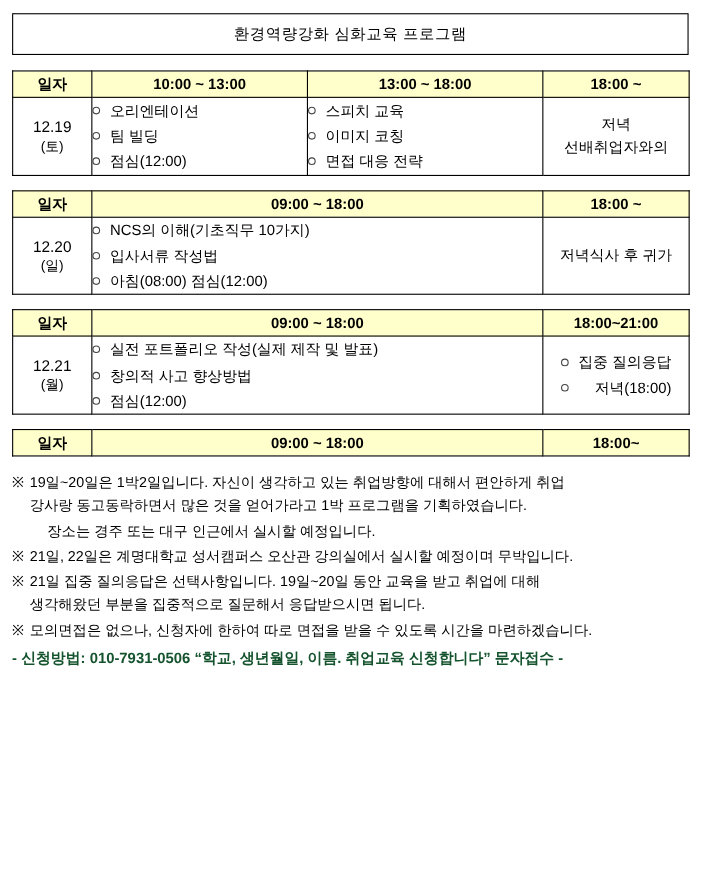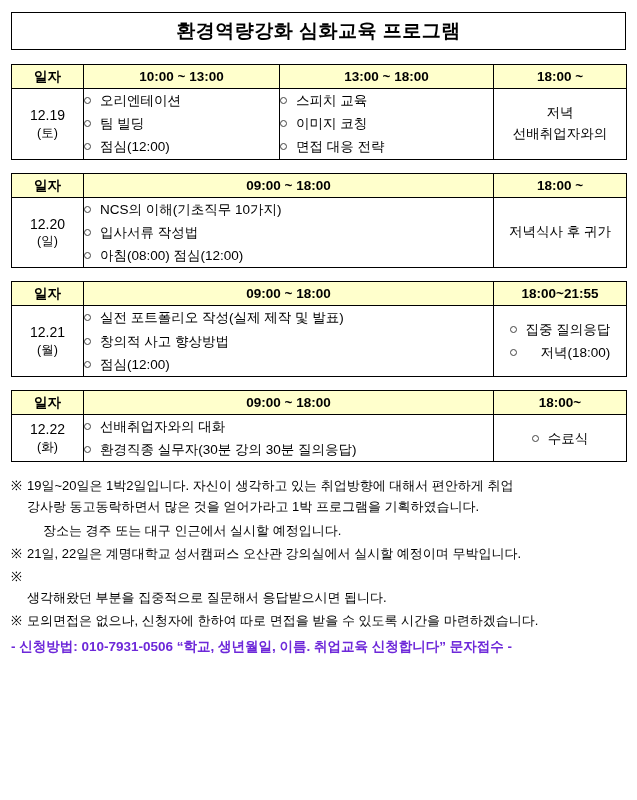--- a/index.html
+++ b/index.html
@@ -24,22 +24,22 @@
   
   .title-box {
     border: 1.5px solid #000;
     height: 36px;
     display: flex;
     align-items: center;
     justify-content: center;
     margin: 2px 0 14px 0;
   }
   .title-text {
-    font-size: 19px;
-    font-weight: bold;
+    font-size: 14px;
+    font-weight: normal;
     letter-spacing: 0.5px;
   }
   
   table.sched {
     width: 100%;
     border-collapse: collapse;
     table-layout: fixed;
     margin-bottom: 13px;
   }
   table.sched td, table.sched th {
@@ -217,21 +217,21 @@
   <table class="sched">
     <colgroup>
       <col style="width:72px">
         <col style="width:410px">
         <col style="width:133px">
     </colgroup>
     <tbody>
         <tr>
       <th class="hdr">일자</th>
       <th class="hdr">09:00 ~ 18:00</th>
-      <th class="hdr">18:00~21:55</th>
+      <th class="hdr">18:00~21:00</th>
     </tr>
     <tr>
       <td class="datecell">
         <span>12.21</span>
         <span class="dow">(월)</span>
       </td>
       <td class="bodycell">
         <ul class="items">
           <li>실전 포트폴리오 작성(실제 제작 및 발표)</li>
           <li>창의적 사고 향상방법</li>
@@ -253,37 +253,20 @@
       <col style="width:72px">
         <col style="width:410px">
         <col style="width:133px">
     </colgroup>
     <tbody>
         <tr>
       <th class="hdr">일자</th>
       <th class="hdr">09:00 ~ 18:00</th>
       <th class="hdr">18:00~</th>
     </tr>
-    <tr>
-      <td class="datecell">
-        <span>12.22</span>
-        <span class="dow">(화)</span>
-      </td>
-      <td class="bodycell">
-        <ul class="items">
-          <li>선배취업자와의 대화</li>
-          <li>환경직종 실무자(30분 강의 30분 질의응답)</li>
-        </ul>
-      </td>
-      <td class="bodycell center">
-        <ul class="items ctr">
-          <li>수료식</li>
-        </ul>
-      </td>
-    </tr>
   </tbody>
     </table>
 
   <div class="notes">
 
     <div class="note">
       <span class="mark">※</span>
       <span class="body">
         <span class="line">19일~20일은 1박2일입니다. 자신이 생각하고 있는 취업방향에 대해서 편안하게 취업</span><br>
         <span class="line">강사랑 동고동락하면서 많은 것을 얻어가라고 1박 프로그램을 기획하였습니다.</span>
@@ -300,28 +283,28 @@
     <div class="note">
       <span class="mark">※</span>
       <span class="body">
         <span class="line">21일, 22일은 계명대학교 성서캠퍼스 오산관 강의실에서 실시할 예정이며 무박입니다.</span>
       </span>
     </div>
 
     <div class="note">
       <span class="mark">※</span>
       <span class="body">
-        <br>
+        <span class="line">21일 집중 질의응답은 선택사항입니다. 19일~20일 동안 교육을 받고 취업에 대해</span><br>
         <span class="line">생각해왔던 부분을 집중적으로 질문해서 응답받으시면 됩니다.</span>
       </span>
     </div>
 
     <div class="note">
       <span class="mark">※</span>
       <span class="body">
         <span class="line">모의면접은 없으나, 신청자에 한하여 따로 면접을 받을 수 있도록 시간을 마련하겠습니다.</span>
       </span>
     </div>
 
-    <div class="contact" style="color: #6d28d9;">- 신청방법: 010-7931-0506 “학교, 생년월일, 이름. 취업교육 신청합니다” 문자접수 -</div>
+    <div class="contact" style="color: #14532d;">- 신청방법: 010-7931-0506 “학교, 생년월일, 이름. 취업교육 신청합니다” 문자접수 -</div>
   </div>
 
 </div>
 
 </body></html>

